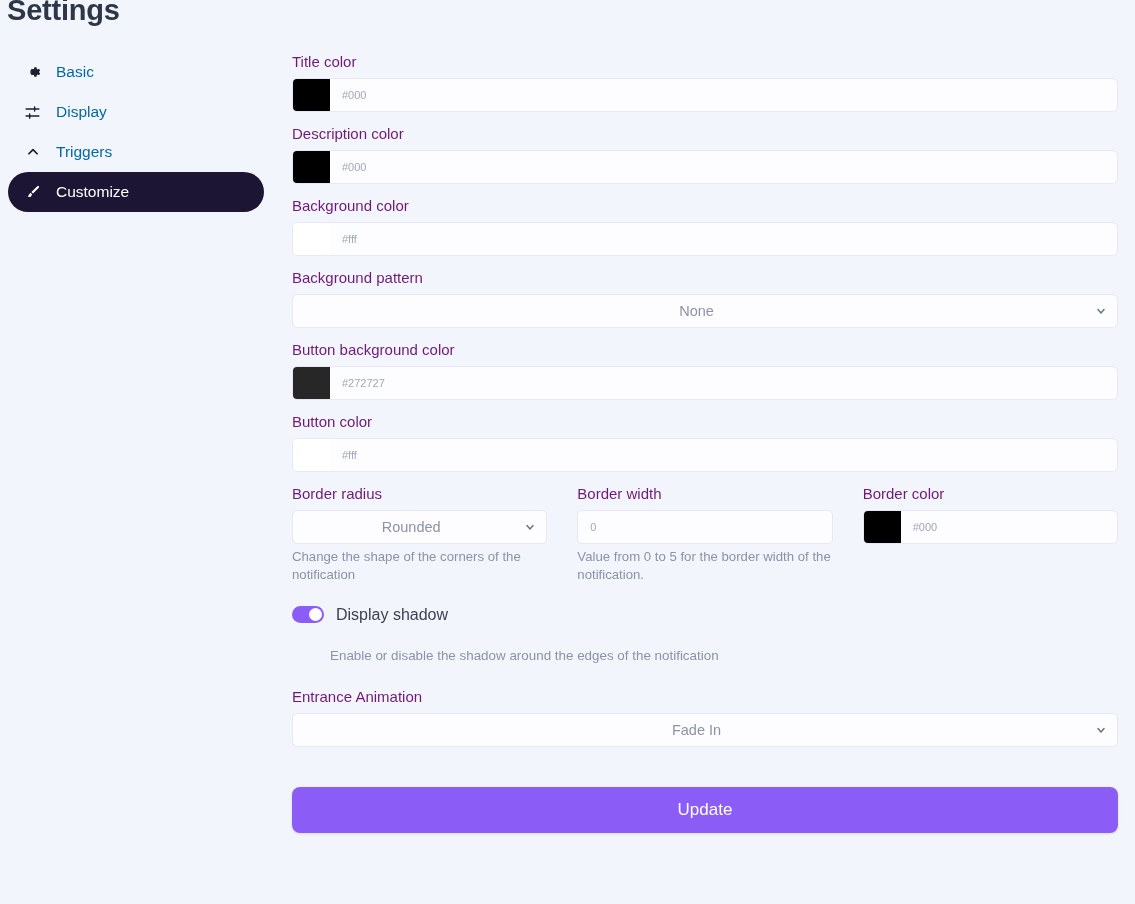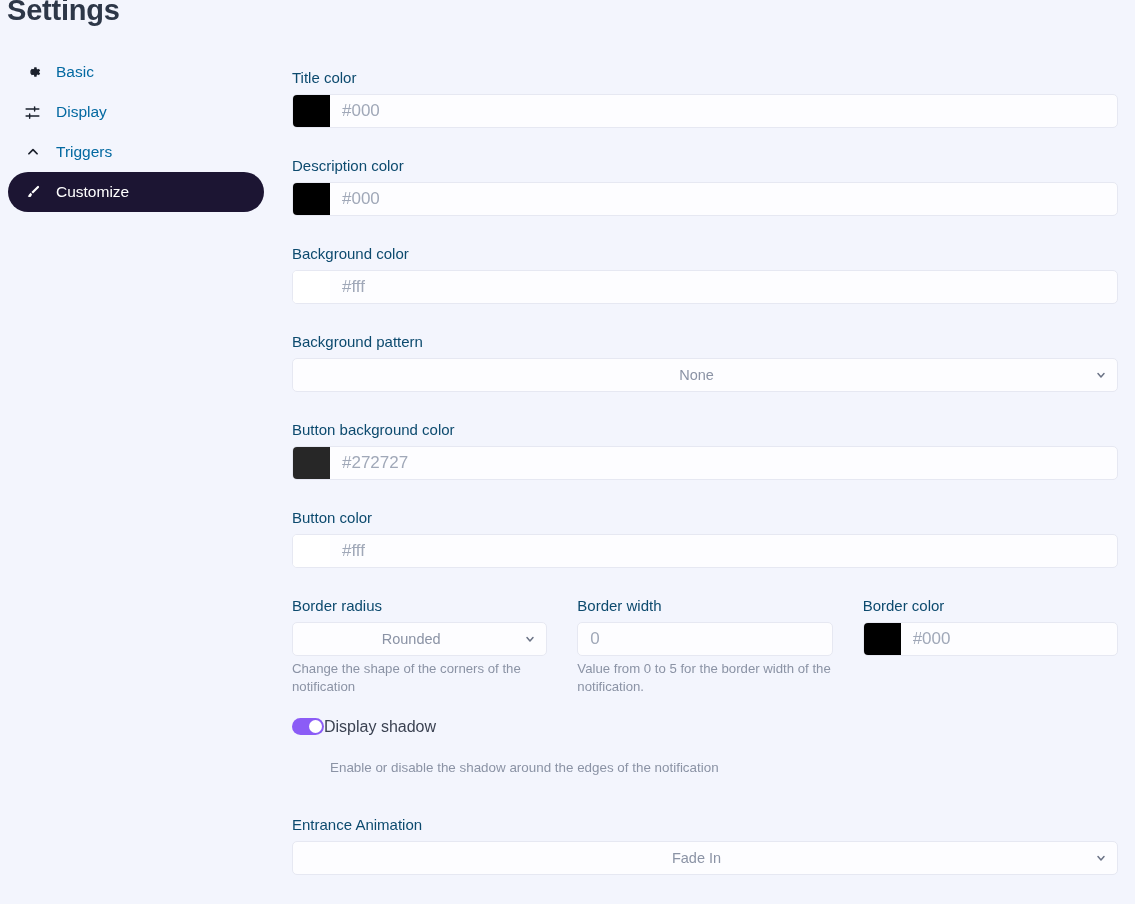--- a/index.html
+++ b/index.html
@@ -76,24 +76,23 @@
     left: 292px;
     top: 52px;
     width: 826px;
   }
 
   .field { margin-bottom: 0; }
 
   .field-label {
     display: block;
     font-size: 15px;
-    color: #0c4a6e;
+    color: #701a75;
     line-height: 20px;
     margin-bottom: 6px;
-    margin-top: 16px;
   }
 
   
   .input-wrap {
     display: flex;
     align-items: stretch;
     width: 100%;
     height: 34px;
     background: #fdfdff;
     border: 1px solid #e6e8f2;
@@ -106,21 +105,21 @@
     flex: 0 0 37px;
     align-self: stretch;
   }
 
   .text-input {
     flex: 1 1 auto;
     border: none;
     outline: none;
     background: transparent;
     font-family: "Liberation Sans", sans-serif;
-    font-size: 17px;
+    font-size: 11px;
     color: #2d3748;
     padding: 0 12px;
   }
   .text-input::placeholder { color: #a0a8b8; }
 
   .select-wrap {
     position: relative;
     width: 100%;
     height: 34px;
   }
@@ -171,20 +170,21 @@
   .cols-2 {
     display: flex;
     gap: 30px;
   }
   .cols-2 > .col { flex: 1 1 0; min-width: 0; }
 
   
   .toggle-row {
     display: flex;
     align-items: center;
+    gap: 12px;
   }
   .toggle {
     position: relative;
     width: 32px;
     height: 17px;
     border-radius: 9px;
     background: #8b5cf6;
     flex: 0 0 32px;
     cursor: pointer;
   }

